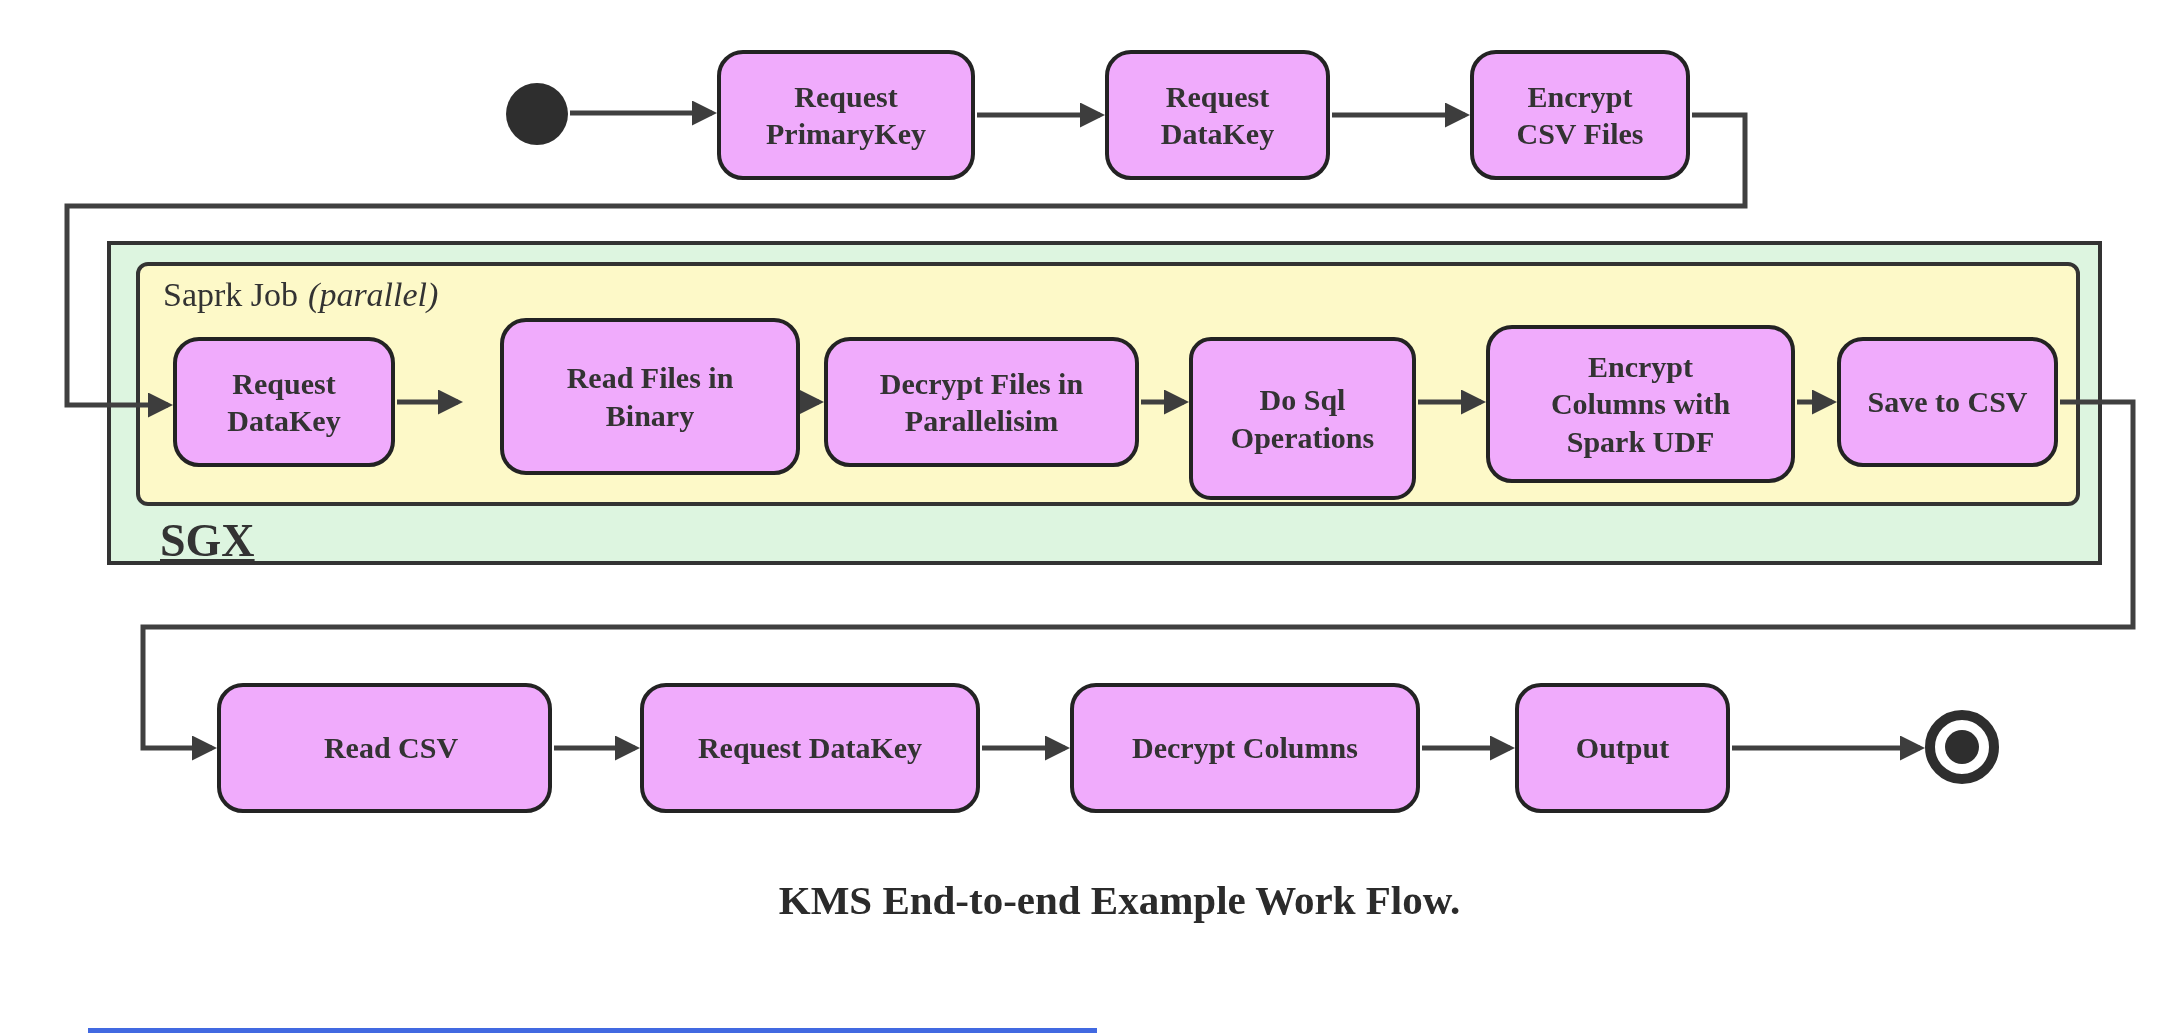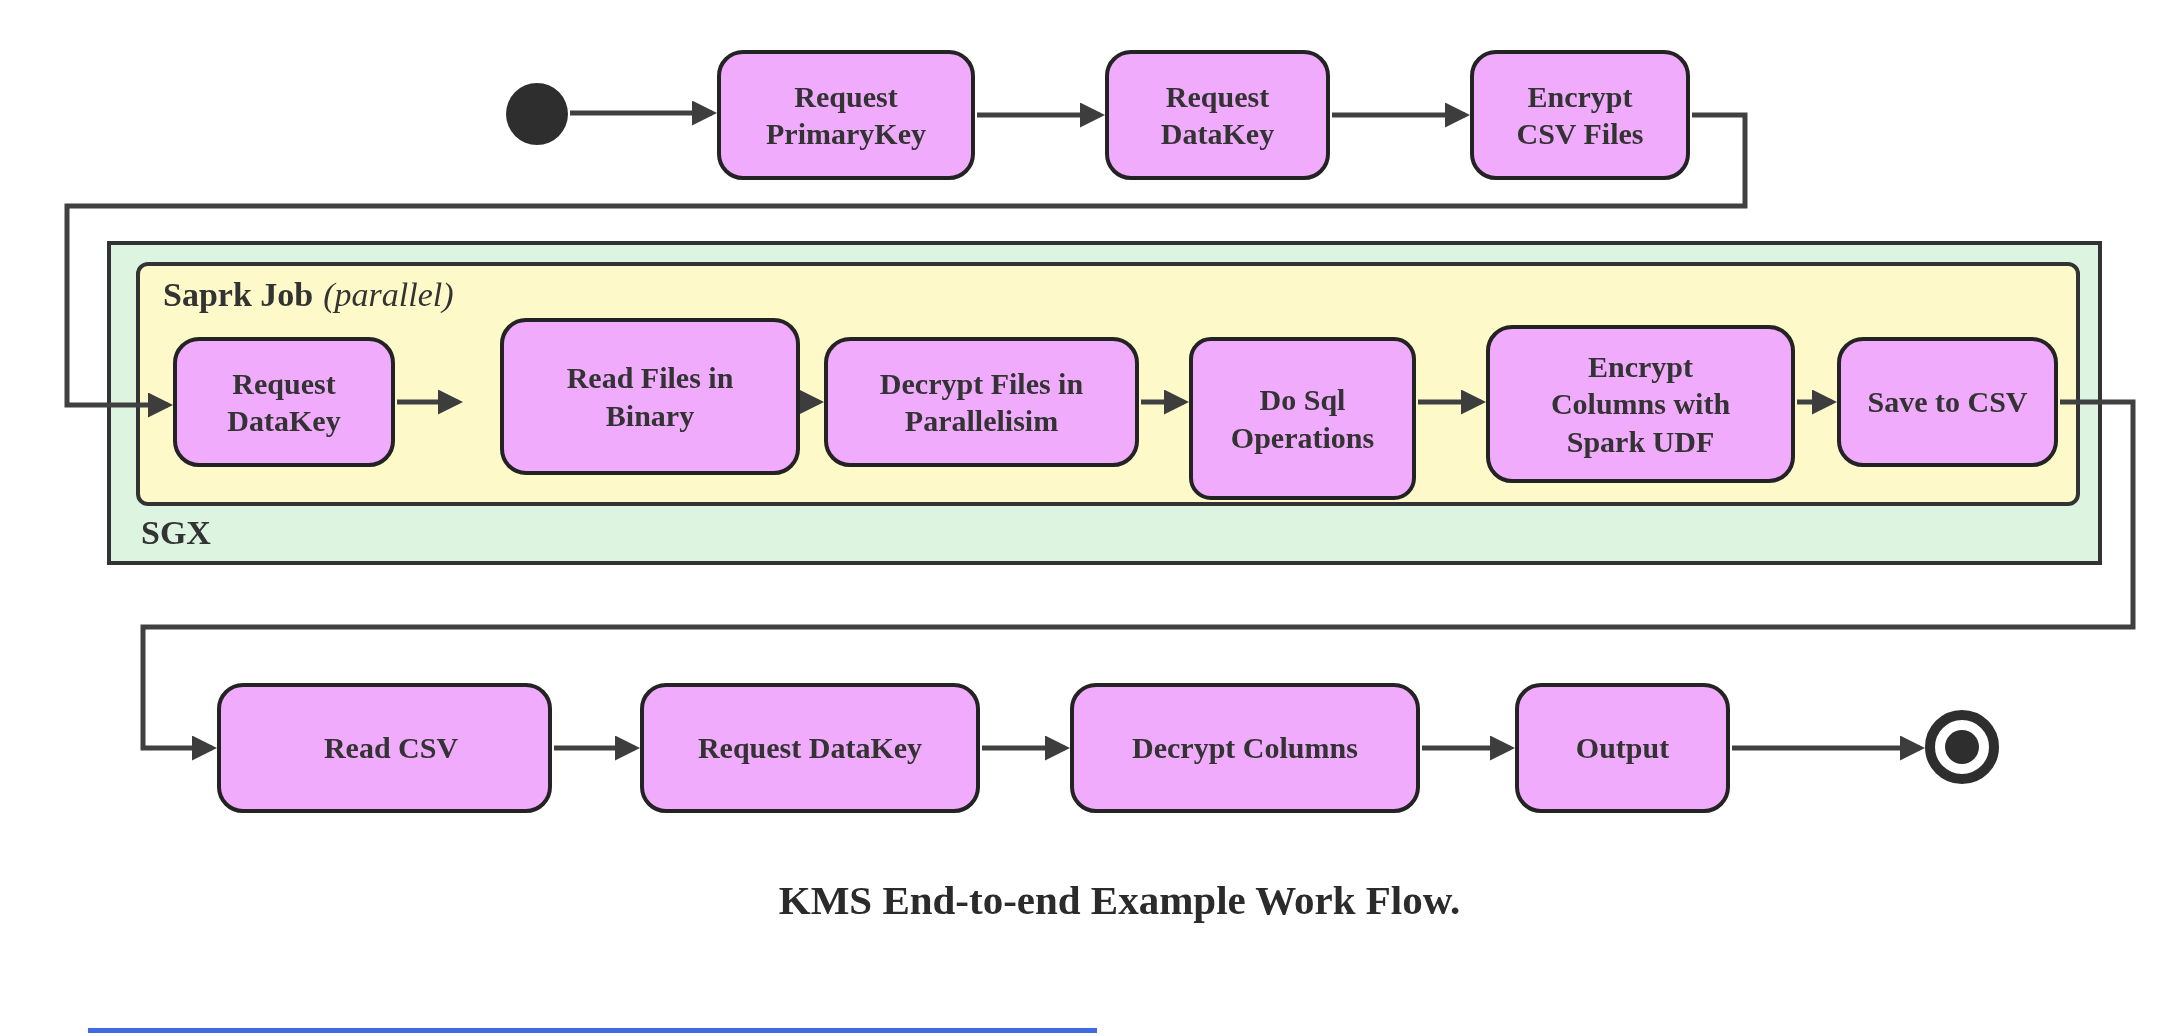--- a/index.html
+++ b/index.html
@@ -15,24 +15,24 @@
   .edges path { stroke:#404040; stroke-width:5; fill:none; }
 
   .group-box { position:absolute; box-sizing:border-box; z-index:1; }
   .sgx-box   { left:107px; top:241px; width:1995px; height:324px;
                background:#ddf5e0; border:4px solid #333333; }
   .spark-box { left:136px; top:262px; width:1944px; height:244px;
                background:#fdf9c8; border:4px solid #333333; border-radius:12px; }
 
   .spark-label { position:absolute; left:163px; top:276px; z-index:3;
                  font-size:34px; white-space:nowrap; }
-  .spark-label .bold { font-weight:bold;margin-top:40px; }
+  .spark-label .bold { font-weight:normal;margin-top:40px; }
   .spark-label .ital { font-style:italic; font-weight:normal; padding-left:10px; }
-  .sgx-label { position:absolute; left:141px; top:514px; z-index:3;
-               font-size:34px; font-weight:bold; }
+  .sgx-label { position:absolute; left:160px; top:514px; z-index:3;
+               font-size:46px; font-weight:bold;text-decoration:underline; }
 
   .node { position:absolute; box-sizing:border-box; z-index:3;
           display:flex; align-items:center; justify-content:center;
           text-align:center; white-space:pre-line;
           background:#f0abfc; border:4px solid #232323; border-radius:26px;
           font-weight:bold; font-size:30px; line-height:1.25; color:#333333; }
 
   .start-circle { position:absolute; left:506px; top:83px; width:62px; height:62px;
                   border-radius:50%; background:#2e2e2e; z-index:3; }
   .end-circle   { position:absolute; left:1925px; top:710px; width:74px; height:74px;

